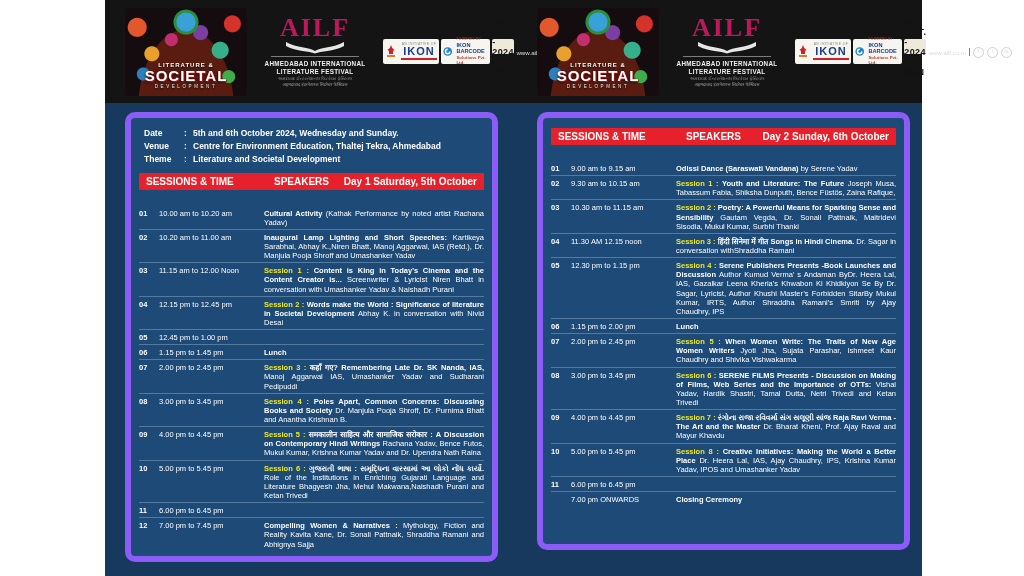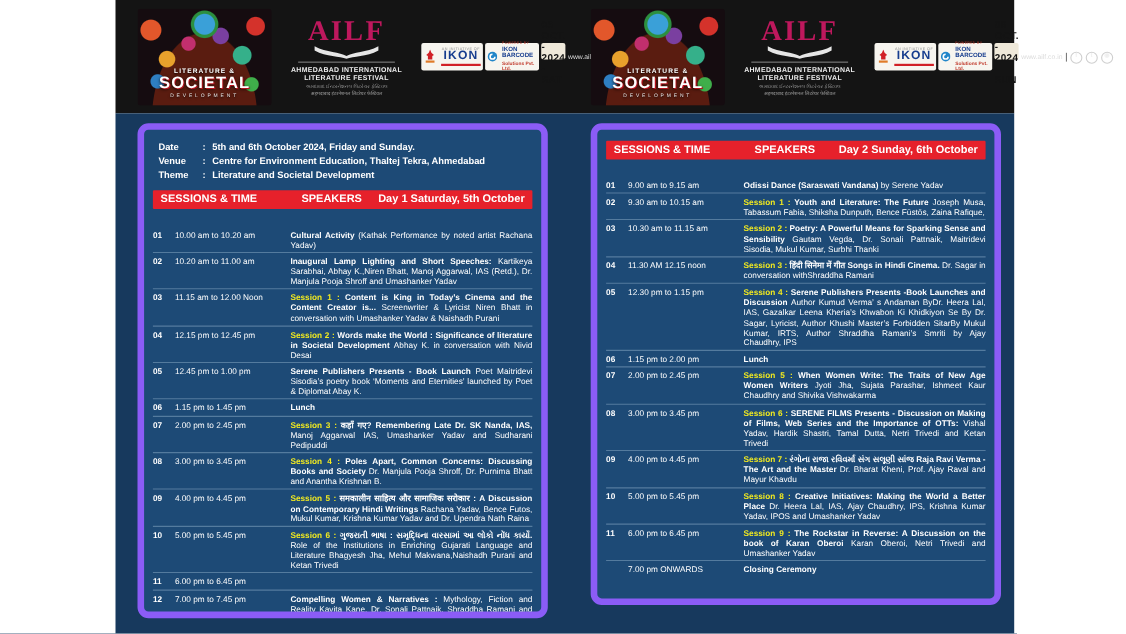--- a/index.html
+++ b/index.html
@@ -189,21 +189,21 @@
       <span class="icon-circle">◉</span>
     </div>
   </div>
 </div>
 
 <div class="panel" id="panel-left">
   <div class="meta">
     <div class="meta-line">
       <span class="meta-label">Date</span>
       <span class="meta-colon">:</span>
-      <span>5th and 6th October 2024, Friday and Sunday.</span>
+      <span>5th and 6th October 2024, Wednesday and Sunday.</span>
     </div>
     <div class="meta-line">
       <span class="meta-label">Venue</span>
       <span class="meta-colon">:</span>
       <span>Centre for Environment Education, Thaltej Tekra, Ahmedabad</span>
     </div>
     <div class="meta-line">
       <span class="meta-label">Theme</span>
       <span class="meta-colon">:</span>
       <span>Literature and Societal Development</span>
@@ -231,21 +231,20 @@
         <div class="desc"><span class="p-session">Session 1 : </span><span class="p-bold">Content is King in Today’s Cinema and the Content Creator is... </span><span class="p-normal">Screenwriter &amp; Lyricist Niren Bhatt in conversation with Umashanker Yadav &amp; Naishadh Purani</span></div>
       </div>
       <div class="row">
         <div class="num">04</div>
         <div class="time">12.15 pm to 12.45 pm</div>
         <div class="desc"><span class="p-session">Session 2 : </span><span class="p-bold">Words make the World : Significance of literature in Societal Development </span><span class="p-normal">Abhay K. in conversation with Nivid Desai</span></div>
       </div>
       <div class="row">
         <div class="num">05</div>
         <div class="time">12.45 pm to 1.00 pm</div>
-        <div class="desc"><span class="p-bold">Serene Publishers Presents - Book Launch </span><span class="p-normal">Poet Maitridevi Sisodia’s poetry book ‘Moments and Eternities’ launched by Poet &amp; Diplomat Abay K.</span></div>
       </div>
       <div class="row">
         <div class="num">06</div>
         <div class="time">1.15 pm to 1.45 pm</div>
         <div class="desc"><span class="p-bold">Lunch</span></div>
       </div>
       <div class="row">
         <div class="num">07</div>
         <div class="time">2.00 pm to 2.45 pm</div>
         <div class="desc"><span class="p-session">Session 3 : </span><span class="p-bold">कहाँ गए? Remembering Late Dr. SK Nanda, IAS, </span><span class="p-normal">Manoj Aggarwal IAS, Umashanker Yadav and Sudharani Pedipuddi</span></div>
@@ -331,21 +330,20 @@
         <div class="desc"><span class="p-session">Session 7 : </span><span class="p-bold">રંગોના રાજા રવિવર્મા સંગ સલૂણી સાંજ Raja Ravi Verma -The Art and the Master </span><span class="p-normal">Dr. Bharat Kheni, Prof. Ajay Raval and Mayur Khavdu</span></div>
       </div>
       <div class="row">
         <div class="num">10</div>
         <div class="time">5.00 pm to 5.45 pm</div>
         <div class="desc"><span class="p-session">Session 8 : </span><span class="p-bold">Creative Initiatives: Making the World a Better Place </span><span class="p-normal">Dr. Heera Lal, IAS, Ajay Chaudhry, IPS, Krishna Kumar Yadav, IPOS and Umashanker Yadav</span></div>
       </div>
       <div class="row">
         <div class="num">11</div>
         <div class="time">6.00 pm to 6.45 pm</div>
-        <div class="desc"><span class="p-session">Session 9 : </span><span class="p-bold">The Rockstar in Reverse: A Discussion on the book of Karan Oberoi </span><span class="p-normal">Karan Oberoi, Netri Trivedi and Umashanker Yadav</span></div>
       </div>
       <div class="row">
         <div class="num"></div>
         <div class="time">7.00 pm ONWARDS</div>
         <div class="desc"><span class="p-bold">Closing Ceremony</span></div>
       </div>
     </div>
 </div>
 
 </body></html>

